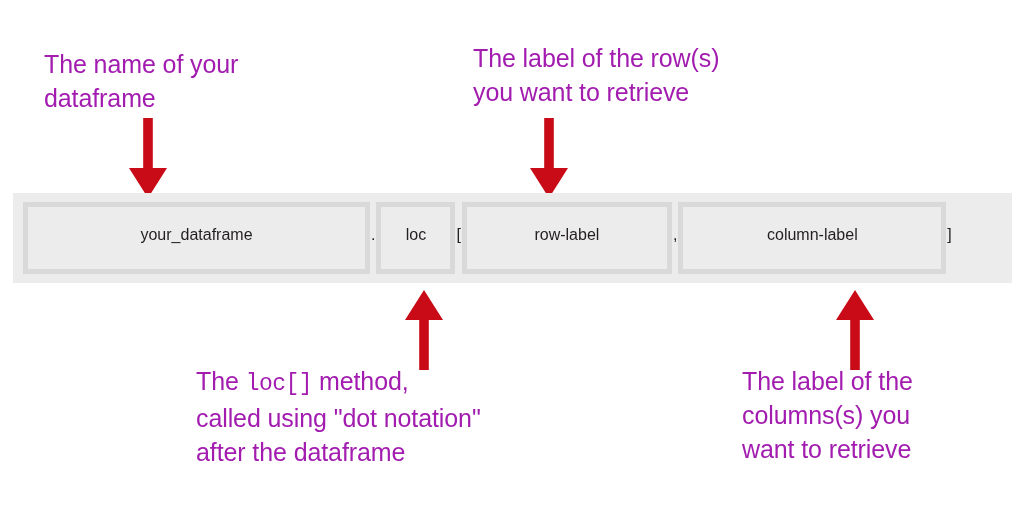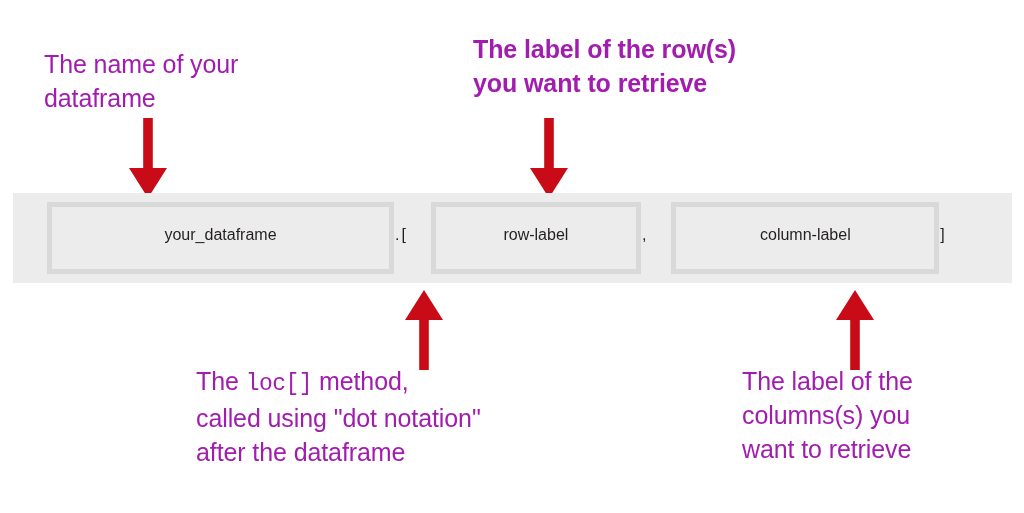--- a/index.html
+++ b/index.html
@@ -34,21 +34,21 @@
     white-space: pre-line;
     letter-spacing: -0.1px;
   }
   .caption .mono {
     font-family: "Liberation Mono", "DejaVu Sans Mono", monospace;
     font-size: 23px;
     letter-spacing: -0.5px;
   }
 
   #caption-dataframe   { left: 44px;  top: 47px;  width: 300px; }
-  #caption-row-label   { left: 473px; top: 32px;  width: 320px; font-weight: bold; }
+  #caption-row-label   { left: 473px; top: 41px;  width: 320px; }
   #caption-loc-method  { left: 196px; top: 364px; width: 400px; }
   #caption-column-label{ left: 742px; top: 364px; width: 260px; }
 
   
   .arrow {
     position: absolute;
     display: block;
   }
 
   
@@ -63,21 +63,20 @@
 
   .token-box {
     box-sizing: border-box;
     border: 5px solid #d9d9d9;
     background: #ececec;
     height: 72px;
     display: flex;
     align-items: center;
     justify-content: center;
     padding: 0 2px;
-    margin-left: 24px;
   }
 
   .token-plain {
     display: flex;
     align-items: center;
     height: 72px;
     padding: 0 1px;
   }
 
   .code-inner {
@@ -132,20 +131,23 @@
     <div class="code-inner">
 
       <div class="token-box" style="width:347px;">
         <span class="code-text">your_dataframe</span>
       </div>
 
       <div class="token-plain">
         <span class="code-text">.</span>
       </div>
 
+      <div class="token-box" style="width:79px;">
+        <span class="code-text">loc</span>
+      </div>
 
       <div class="token-plain">
         <span class="code-text">[</span>
       </div>
 
       <div class="token-box" style="width:210px;">
         <span class="code-text">row-label</span>
       </div>
 
       <div class="token-plain">

